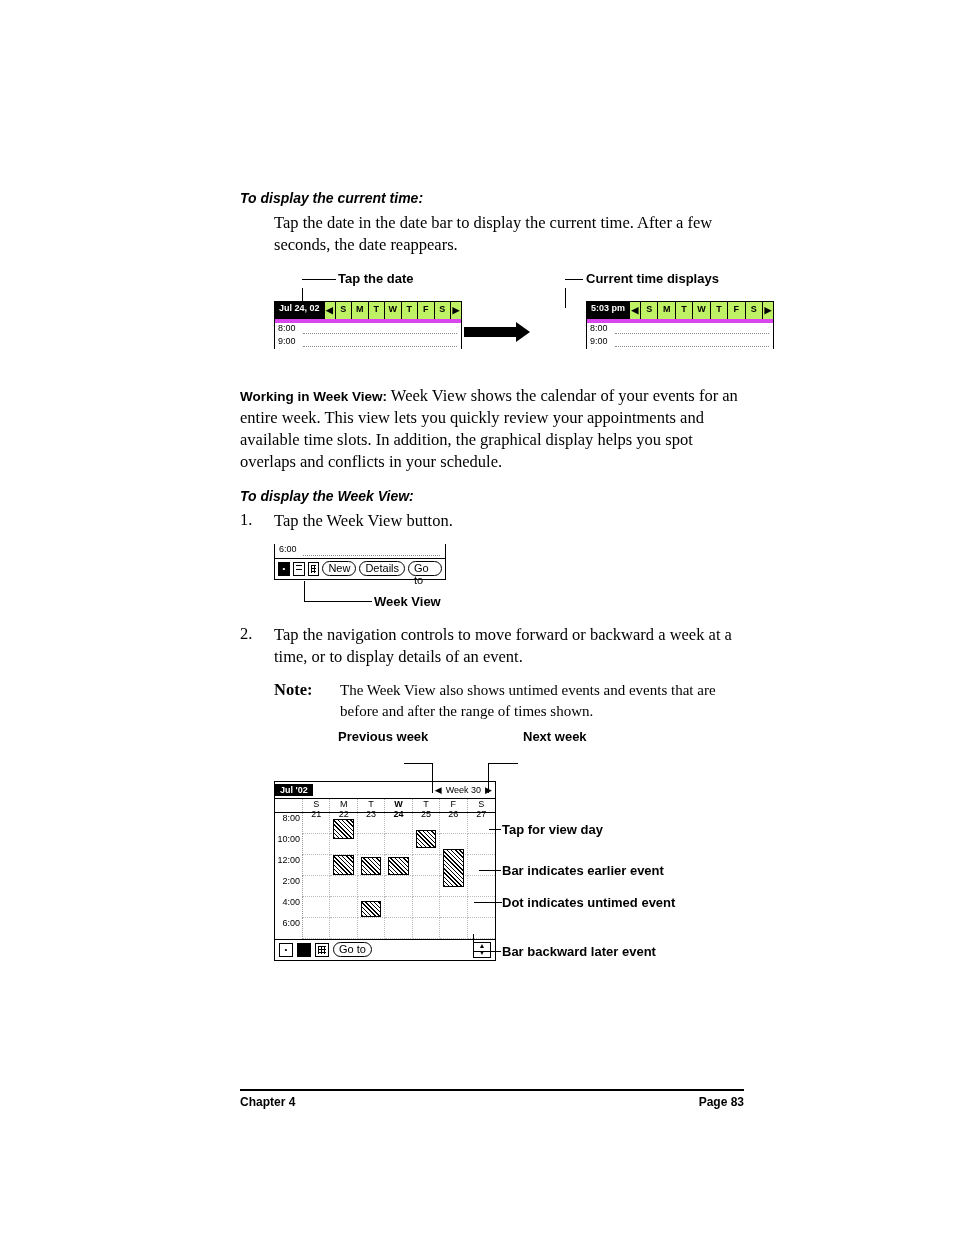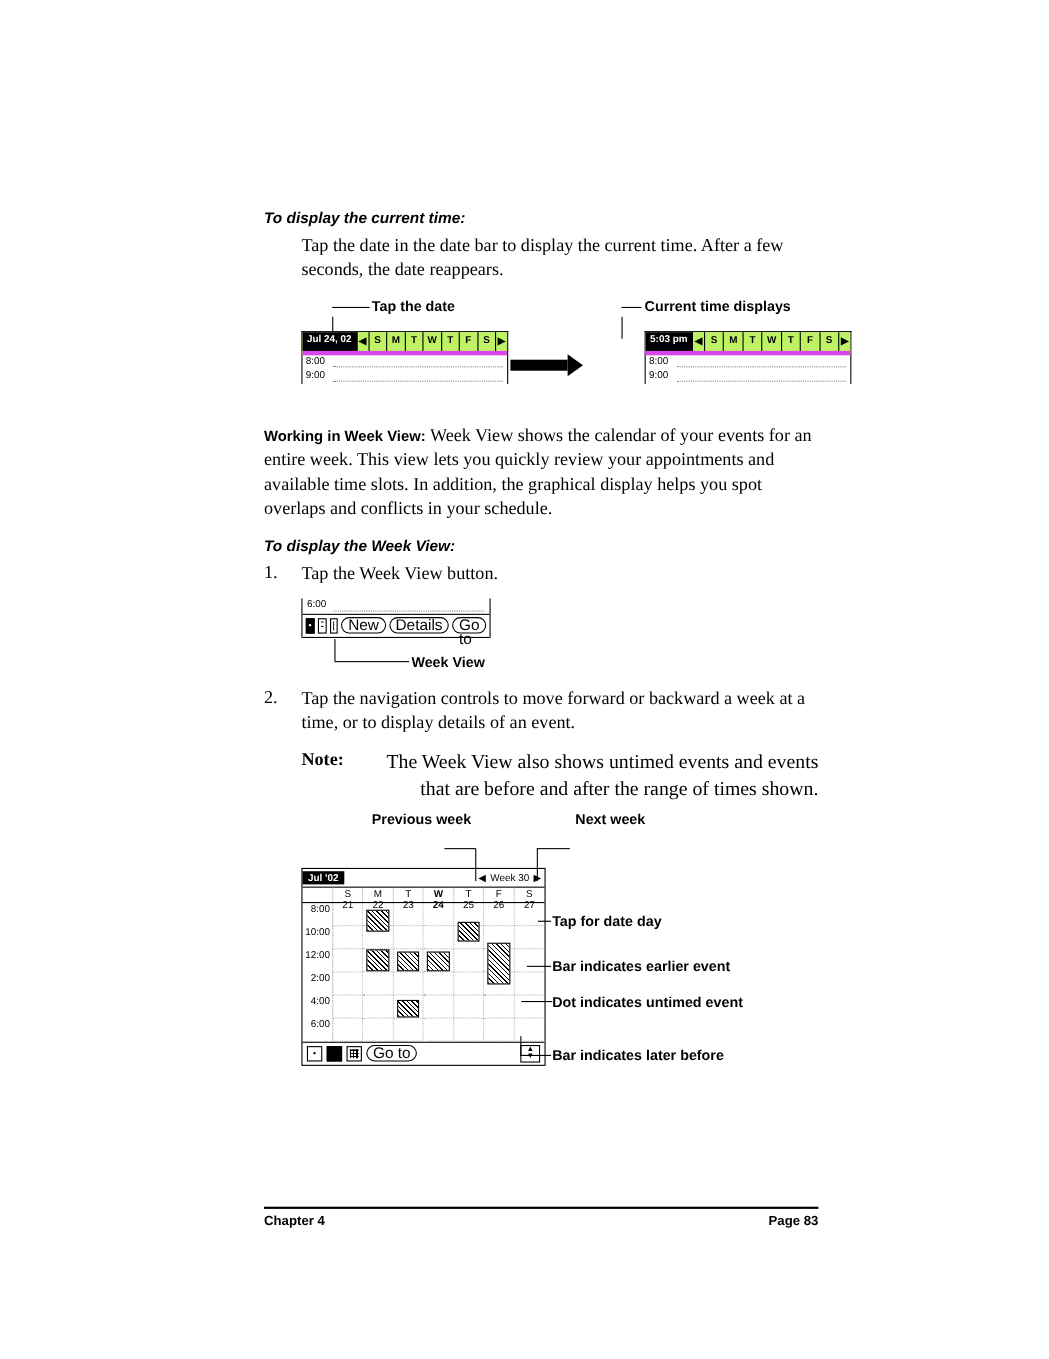--- a/index.html
+++ b/index.html
@@ -53,23 +53,22 @@
   .note {
     display: flex;
     margin: 10px 0 8px 34px;
   }
   .note .nlabel {
     flex: 0 0 66px;
     font-weight: 700;
     font-size: 16.5px;
   }
   .note .ntext {
-    font-size: 18px;
+    font-size: 15px;
     line-height: 1.35;
-    text-align: right;
   }
 
   
   .fig1 {
     margin: 8px 0 24px 34px;
     position: relative;
     height: 90px;
     padding-left: 28px;
   }
   .dvbox {
@@ -219,21 +218,21 @@
       repeating-linear-gradient(#000 0 1px, transparent 1px 3px),
       repeating-linear-gradient(90deg,#000 0 1px, transparent 1px 3px);
   }
   .vbtn.month { position:relative; }
   .pillbtn {
     border: 1px solid #000;
     border-radius: 8px;
     padding: 0 5px;
     height: 13px;
     line-height: 12px;
-    font-size: 14px;
+    font-size: 11px;
   }
   .fig2 .leadv { position:absolute; left:30px; top:37px; width:1px; height:20px; background:#000;}
   .fig2 .leadh { position:absolute; left:30px; top:57px; width:68px; height:1px; background:#000;}
   .co2 { left: 100px; top: 50px; }
 
   
   .fig3 {
     margin: 6px 0 0 34px;
     position: relative;
     width: 460px;
@@ -452,24 +451,24 @@
   </ol>
 
   <div class="note">
     <span class="nlabel">Note:</span>
     <span class="ntext">The Week View also shows untimed events and events that are before and after the range of times shown.</span>
   </div>
 
   <div class="fig3">
     <span class="co3 co3a">Previous week</span>
     <span class="co3 co3b">Next week</span>
-    <span class="co3 co3c">Tap for date day</span>
+    <span class="co3 co3c">Tap for view day</span>
     <span class="co3 co3d">Bar indicates earlier event</span>
     <span class="co3 co3e">Dot indicates untimed event</span>
-    <span class="co3 co3f">Bar indicates later before</span>
+    <span class="co3 co3f">Bar backward later event</span>
 
     <span class="l3 pa"></span>
     <span class="l3 pa2"></span>
     <span class="l3 pb"></span>
     <span class="l3 pb2"></span>
     <span class="l3 pc"></span>
     <span class="l3 pd"></span>
     <span class="l3 pe"></span>
     <span class="l3 pf"></span>
     <span class="l3 pf2"></span>

